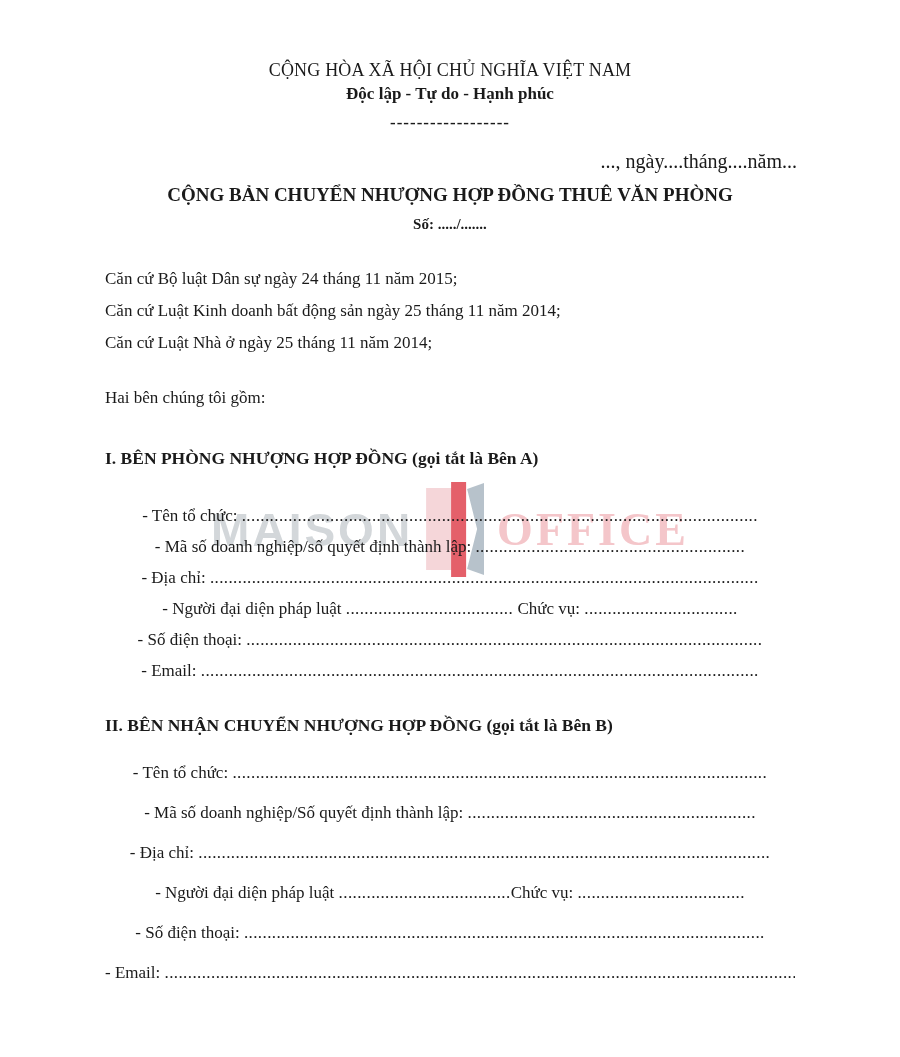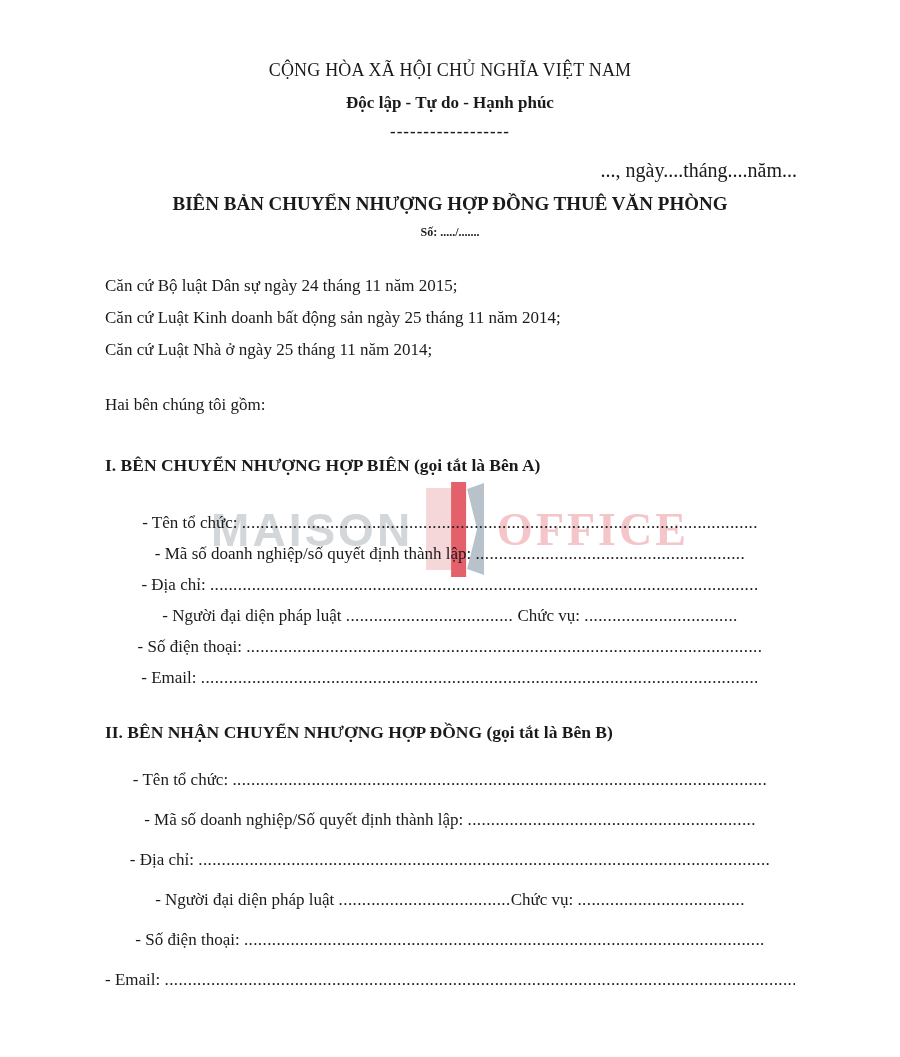--- a/index.html
+++ b/index.html
@@ -47,40 +47,40 @@
   }
   .center { text-align: center; }
   .national-title {
     font-size: 18px;
     font-weight: normal;
     letter-spacing: 0.2px;
   }
   .motto {
     font-size: 17px;
     font-weight: bold;
-    margin-top: 12px;
+    margin-top: 3px;
   }
   .divider {
     font-weight: bold;
     margin-top: 9px;
     letter-spacing: 1px;
   }
   .date-line {
     text-align: right;
     font-size: 20px;
     margin-top: 17px;
     margin-right: -2px;
   }
   .doc-title {
     font-size: 19px;
     font-weight: bold;
     margin-top: 11px;
   }
   .doc-number {
-    font-size: 12px;
+    font-size: 15px;
     font-weight: bold;
     margin-top: 10px;
   }
   p { margin: 0; }
   .base-line {
     margin-top: 0;
     line-height: 32px;
   }
   .bases { margin-top: 30px; }
   .parties-intro {
@@ -122,32 +122,32 @@
   </div>
 
   <div class="content">
 
     <div class="center national-title">CỘNG HÒA XÃ HỘI CHỦ NGHĨA VIỆT NAM</div>
     <div class="center motto">Độc lập - Tự do - Hạnh phúc</div>
     <div class="center divider">------------------</div>
 
     <div class="date-line">..., ngày....tháng....năm...</div>
 
-    <div class="center doc-title">BIÊN BẢN CHUYỂN NHƯỢNG HỢP ĐỒNG THUÊ VĂN PHÒNG</div>
+    <div class="center doc-title">CỘNG BẢN CHUYỂN NHƯỢNG HỢP ĐỒNG THUÊ VĂN PHÒNG</div>
     <div class="center doc-number">Số: ...../.......</div>
 
     <div class="bases">
       <p class="base-line">Căn cứ Bộ luật Dân sự ngày 24 tháng 11 năm 2015;</p>
       <p class="base-line">Căn cứ Luật Kinh doanh bất động sản ngày 25 tháng 11 năm 2014;</p>
       <p class="base-line">Căn cứ Luật Nhà ở ngày 25 tháng 11 năm 2014;</p>
     </div>
 
     <p class="parties-intro">Hai bên chúng tôi gồm:</p>
 
-    <div class="section-heading heading-a">I. BÊN CHUYỂN NHƯỢNG HỢP BIÊN (gọi tắt là Bên A)</div>
+    <div class="section-heading heading-a">I. BÊN PHÒNG NHƯỢNG HỢP ĐỒNG (gọi tắt là Bên A)</div>
     <div class="fields-a">
       <p class="field-line"><span>- Tên tổ chức: </span><span class="dots">...............................................................................................................</span></p>
       <p class="field-line"><span>- Mã số doanh nghiệp/số quyết định thành lập: </span><span class="dots">..........................................................</span></p>
       <p class="field-line"><span>- Địa chỉ: </span><span class="dots">......................................................................................................................</span></p>
       <p class="field-line"><span>- Người đại diện pháp luật </span><span class="dots">....................................</span><span> Chức vụ: </span><span class="dots">.................................</span></p>
       <p class="field-line"><span>- Số điện thoại: </span><span class="dots">...............................................................................................................</span></p>
       <p class="field-line"><span>- Email: </span><span class="dots">........................................................................................................................</span></p>
     </div>
 
     <div class="section-heading heading-b">II. BÊN NHẬN CHUYỂN NHƯỢNG HỢP ĐỒNG (gọi tắt là Bên B)</div>

